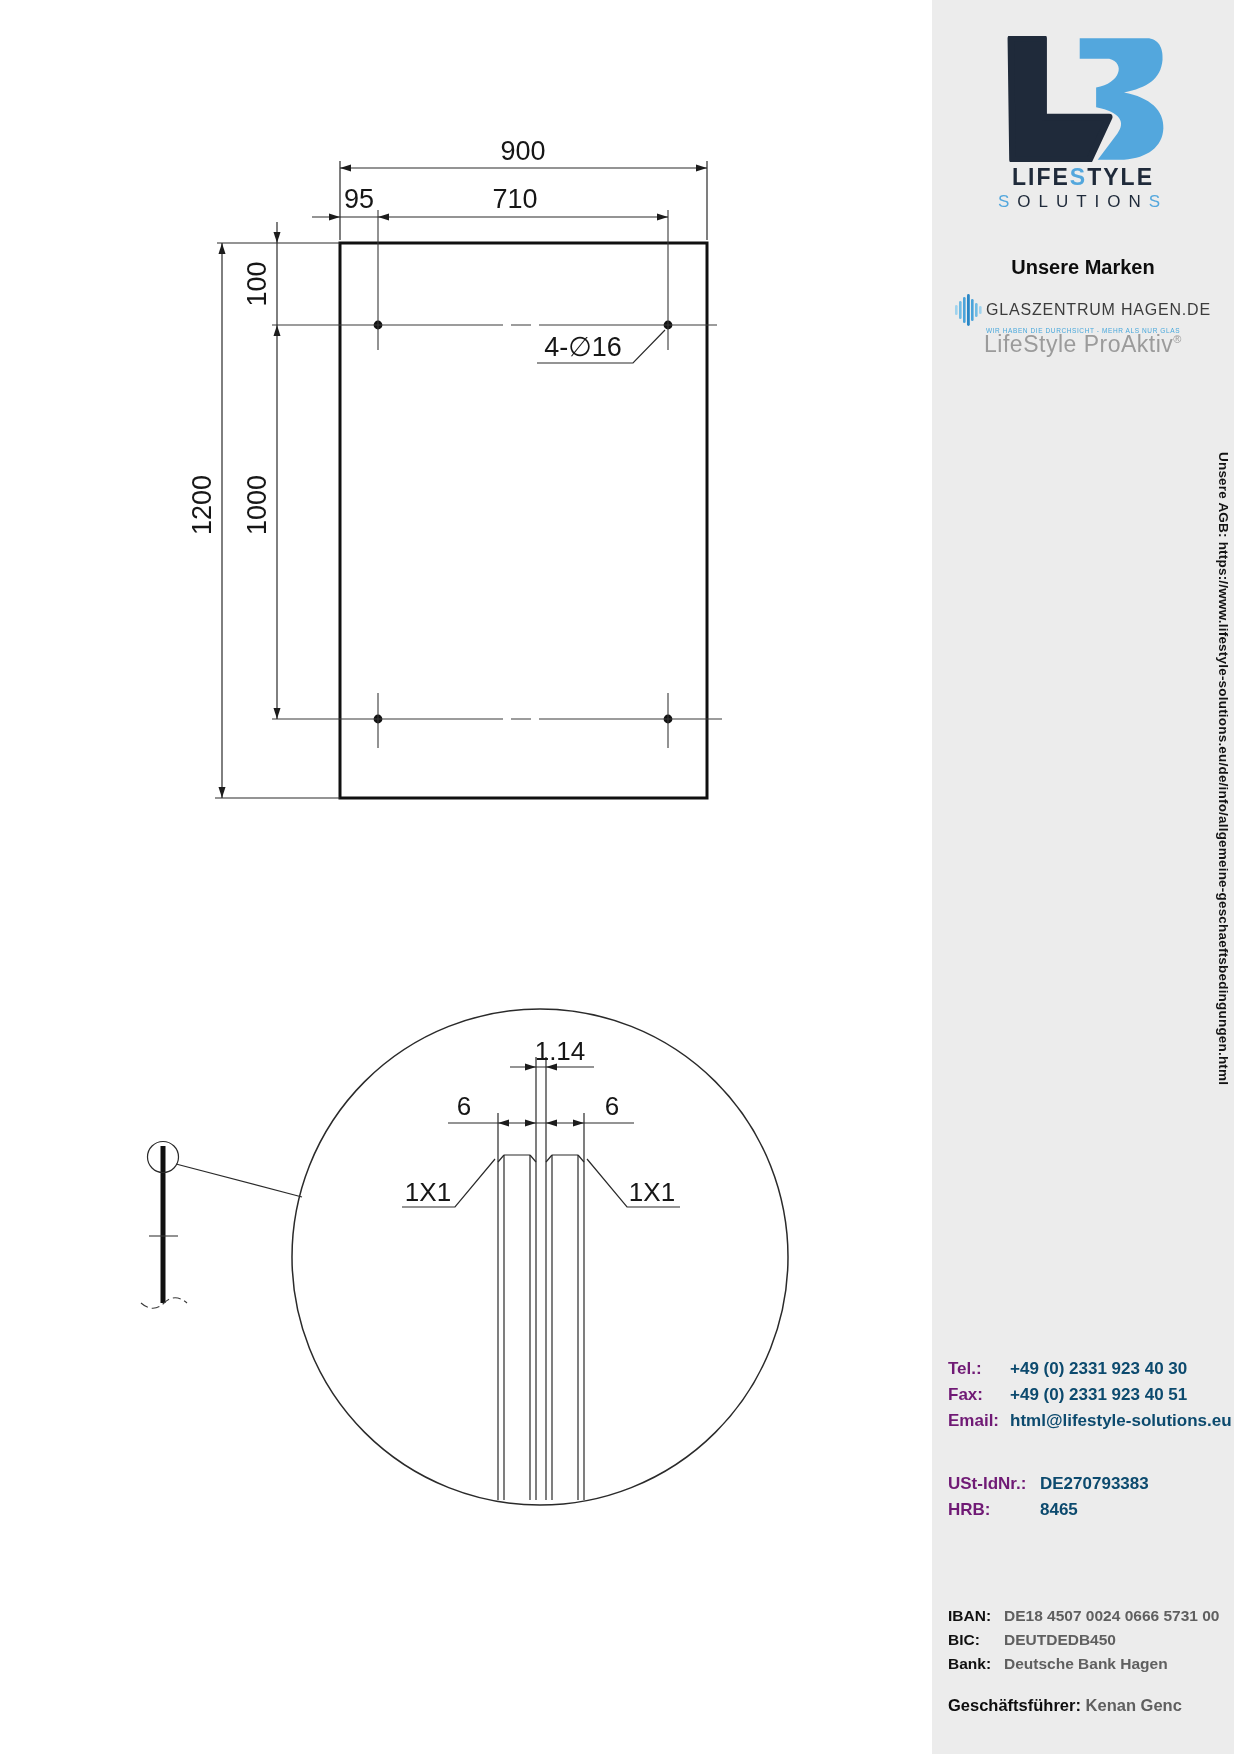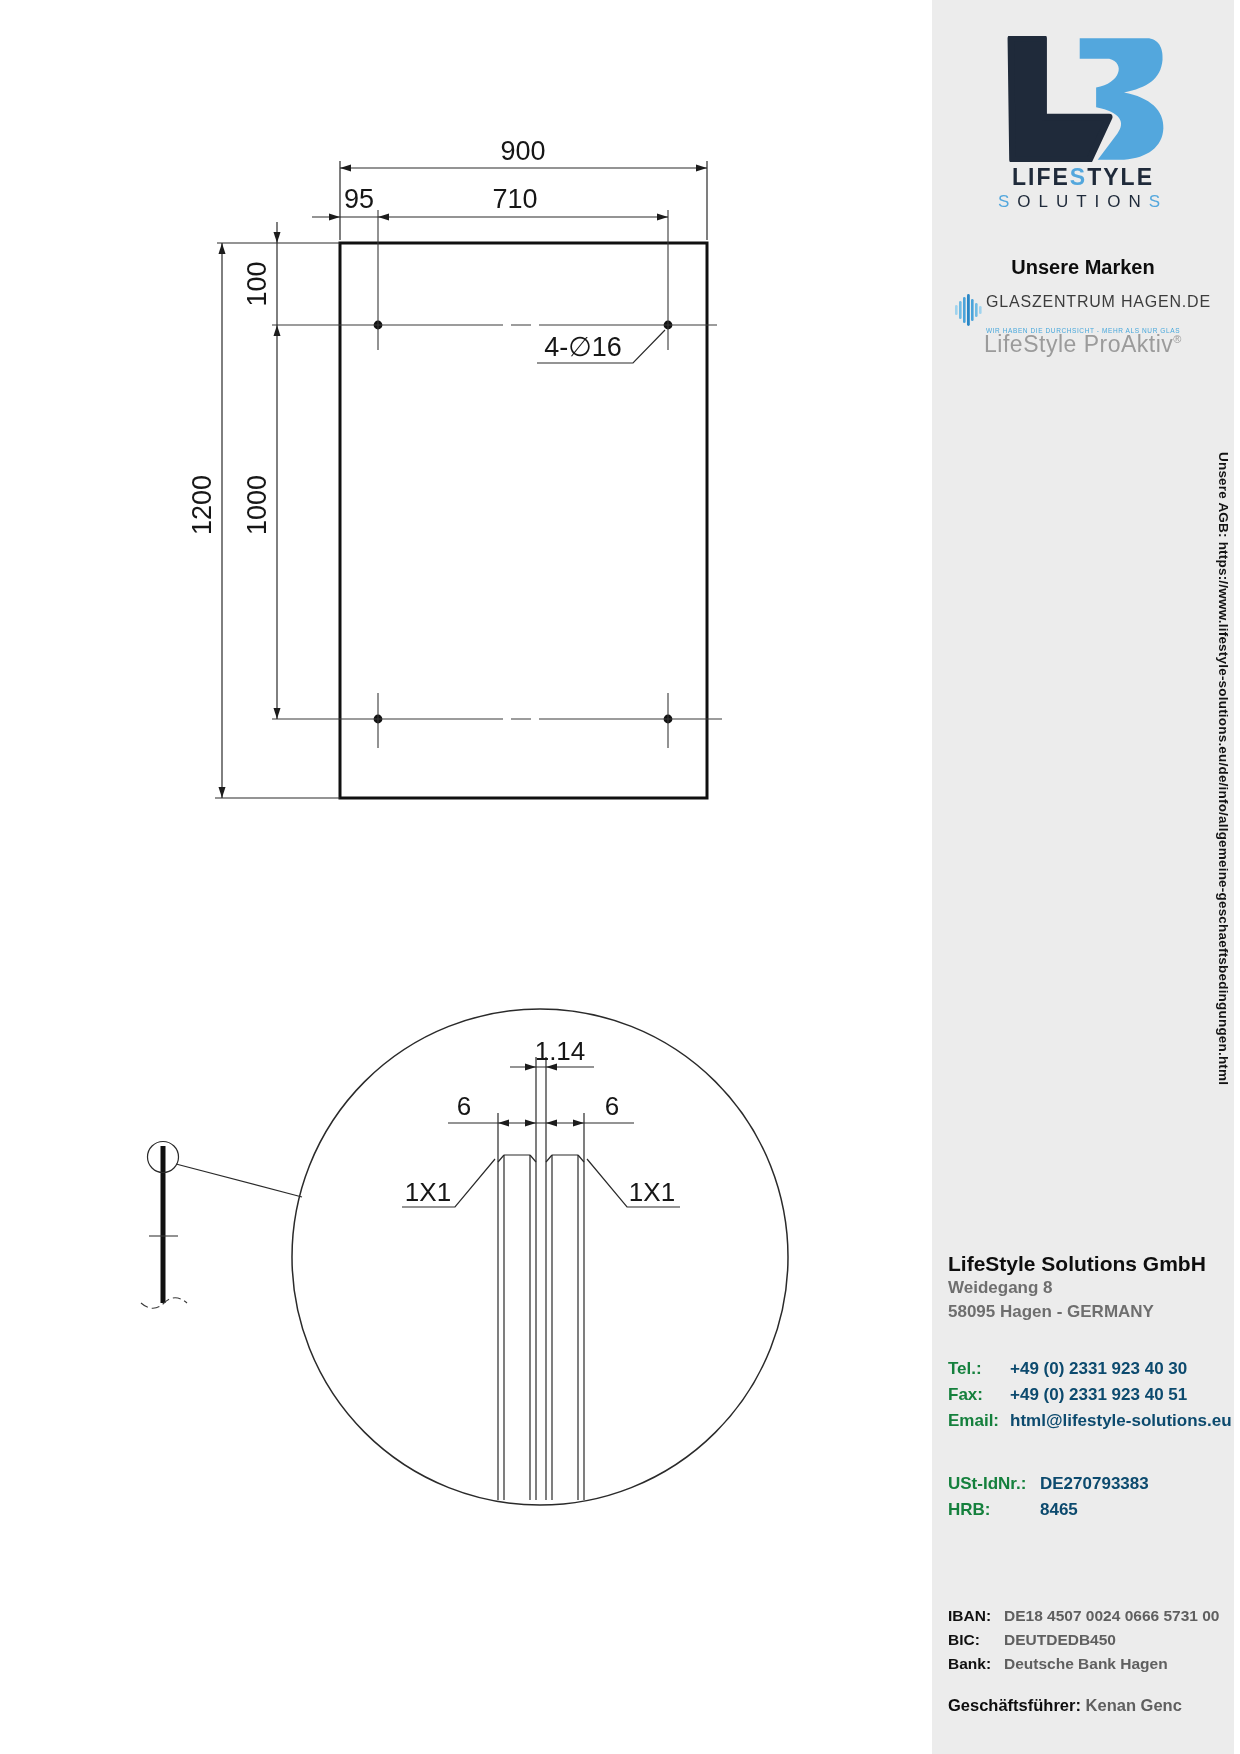--- a/index.html
+++ b/index.html
@@ -16,30 +16,30 @@
   .dimtext2{font-family:"Liberation Sans",sans-serif;font-size:26px;fill:#161616;}
   
   #sidebar{position:absolute;left:932px;top:0;width:302px;height:1754px;background:#ececec;}
   .abs{position:absolute;}
   .center{left:0;right:0;text-align:center;}
   .brand-line1{font-size:23px;font-weight:bold;letter-spacing:2px;color:#1f2a3a;line-height:1;}
   .brand-line1 .bluetxt{color:#53a7dd;}
   .brand-line2{font-size:17px;font-weight:normal;letter-spacing:8px;color:#1f2a3a;line-height:1;margin-top:4px;}
   .brand-line2 .bluetxt{color:#53a7dd;}
   .marken{font-size:20px;font-weight:bold;color:#0d0d0d;}
-  .gz-row{display:flex;align-items:flex-start;justify-content:center;gap:4px;}
+  .gz-row{display:flex;align-items:center;justify-content:center;gap:4px;}
   .gz-name{font-size:16px;color:#3c3c3c;letter-spacing:0.8px;}
   .gz-tag{font-size:6.5px;color:#49a8dc;letter-spacing:0.6px;}
   .proaktiv{font-size:23px;color:#9b9b9b;letter-spacing:0.5px;}
   .proaktiv sup{font-size:11px;}
   .blk{left:16px;right:10px;text-align:left;}
   .co-name{font-size:21px;font-weight:bold;color:#0e0e0e;line-height:1.15;}
   .co-line{font-size:17px;font-weight:bold;color:#6e6e6e;line-height:1.38;}
   .row{font-size:17px;font-weight:bold;line-height:26px;white-space:nowrap;}
-  .row .lab{display:inline-block;width:62px;color:#15803d;}
+  .row .lab{display:inline-block;width:62px;color:#701a75;}
   .row .val{color:#0c4a6e;}
   .taxrow .lab{width:92px;}
   .band{position:absolute;left:0;right:0;top:1524px;height:66px;background:#fcfcfc;}
   .link{display:block;font-size:17px;font-weight:bold;color:#3f9fe0;line-height:26px;
         margin-left:16px;text-decoration:none;}
   .bankrow{font-size:15.5px;font-weight:bold;line-height:24px;white-space:nowrap;}
   .bankrow .lab{display:inline-block;width:56px;color:#101010;}
   .bankrow .val{color:#5f5f5f;}
   .ceo{font-size:16.5px;font-weight:bold;white-space:nowrap;}
   .ceo .lab{color:#0d0d0d;}
@@ -190,25 +190,20 @@
           <rect x="20" y="10" width="2.6" height="14" rx="1.3" fill="#6fbbe4"></rect>
           <rect x="24" y="13" width="2.6" height="8" rx="1.3" fill="#9fd3ee"></rect>
         </svg>
         <span class="gz-name">GLASZENTRUM HAGEN.DE</span>
       </div>
       <div class="gz-tag">WIR HABEN DIE DURCHSICHT - MEHR ALS NUR GLAS</div>
     </div>
 
     <div class="abs center proaktiv" style="top:331px;"><span>LifeStyle ProAktiv</span><sup>®</sup></div>
 
-    <div class="abs blk" style="top:1252px;">
-      <div class="co-name">LifeStyle Solutions GmbH</div>
-      <div class="co-line">Weidegang 8</div>
-      <div class="co-line">58095 Hagen - GERMANY</div>
-    </div>
 
     <div class="abs blk" style="top:1356px;">
       <div class="row"><span class="lab">Tel.:</span><span class="val">+49 (0) 2331 923 40 30</span></div>
       <div class="row"><span class="lab">Fax:</span><span class="val">+49 (0) 2331 923 40 51</span></div>
       <div class="row"><span class="lab">Email:</span><span class="val">html@lifestyle-solutions.eu</span></div>
     </div>
 
     <div class="abs blk" style="top:1471px;">
       <div class="row taxrow"><span class="lab">USt-IdNr.:</span><span class="val">DE270793383</span></div>
       <div class="row taxrow"><span class="lab">HRB:</span><span class="val">8465</span></div>

